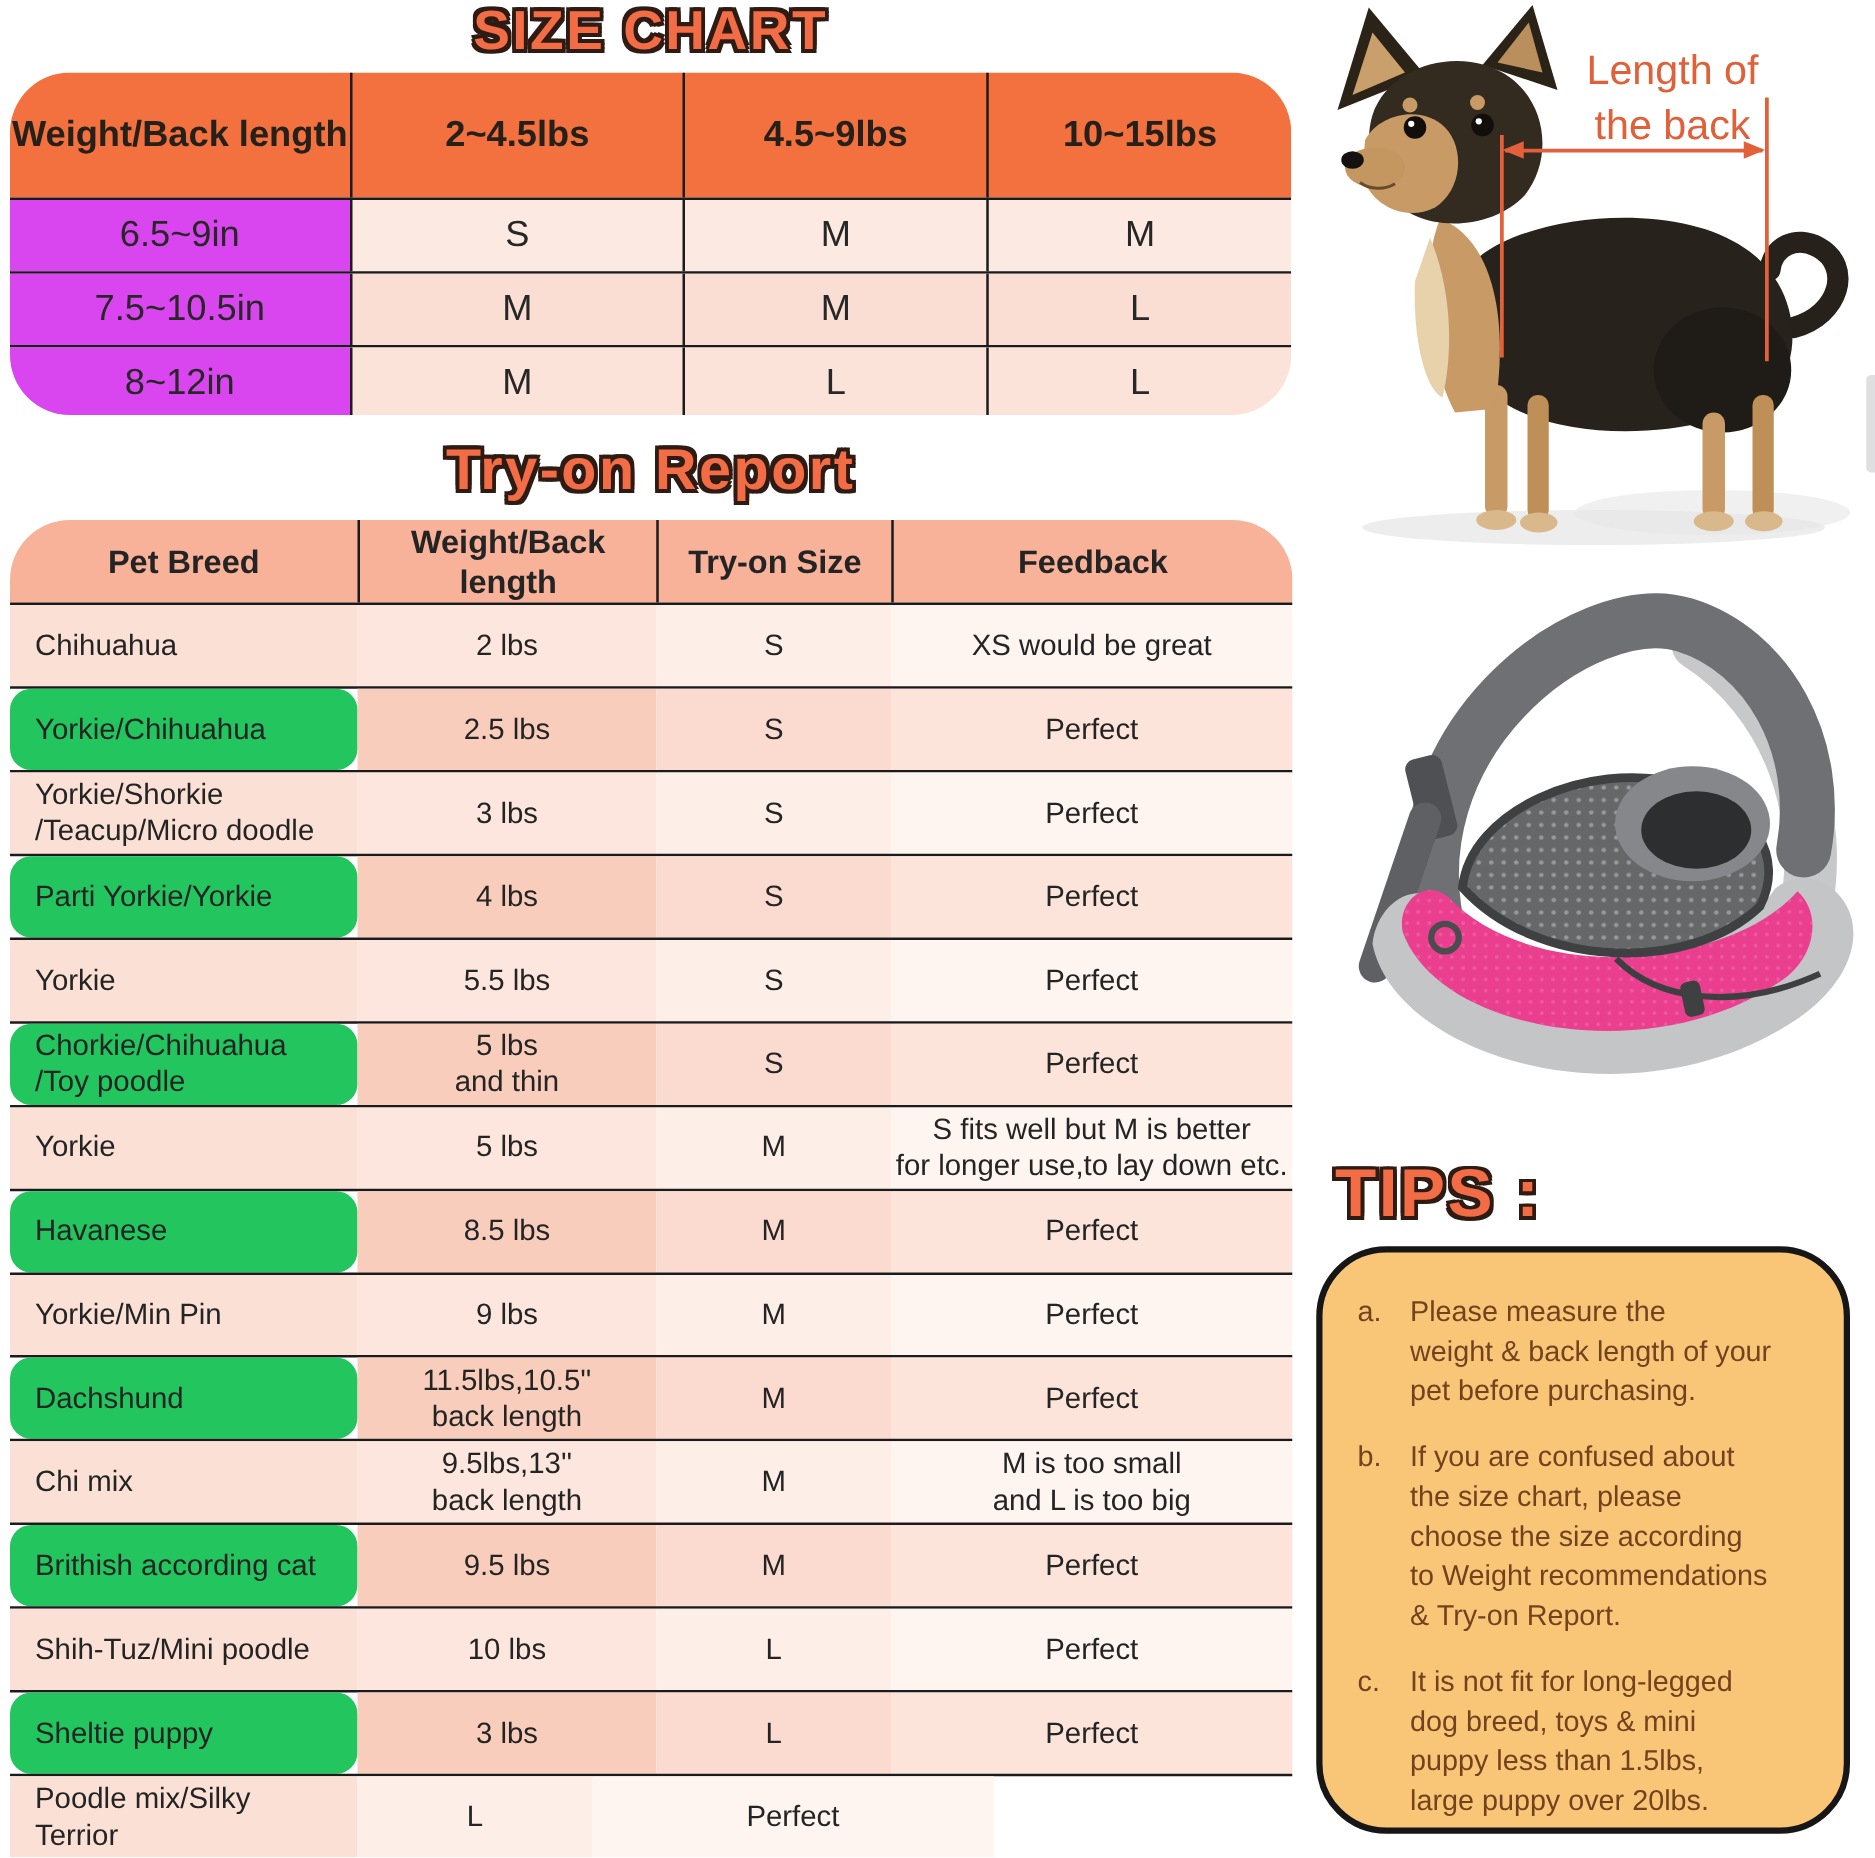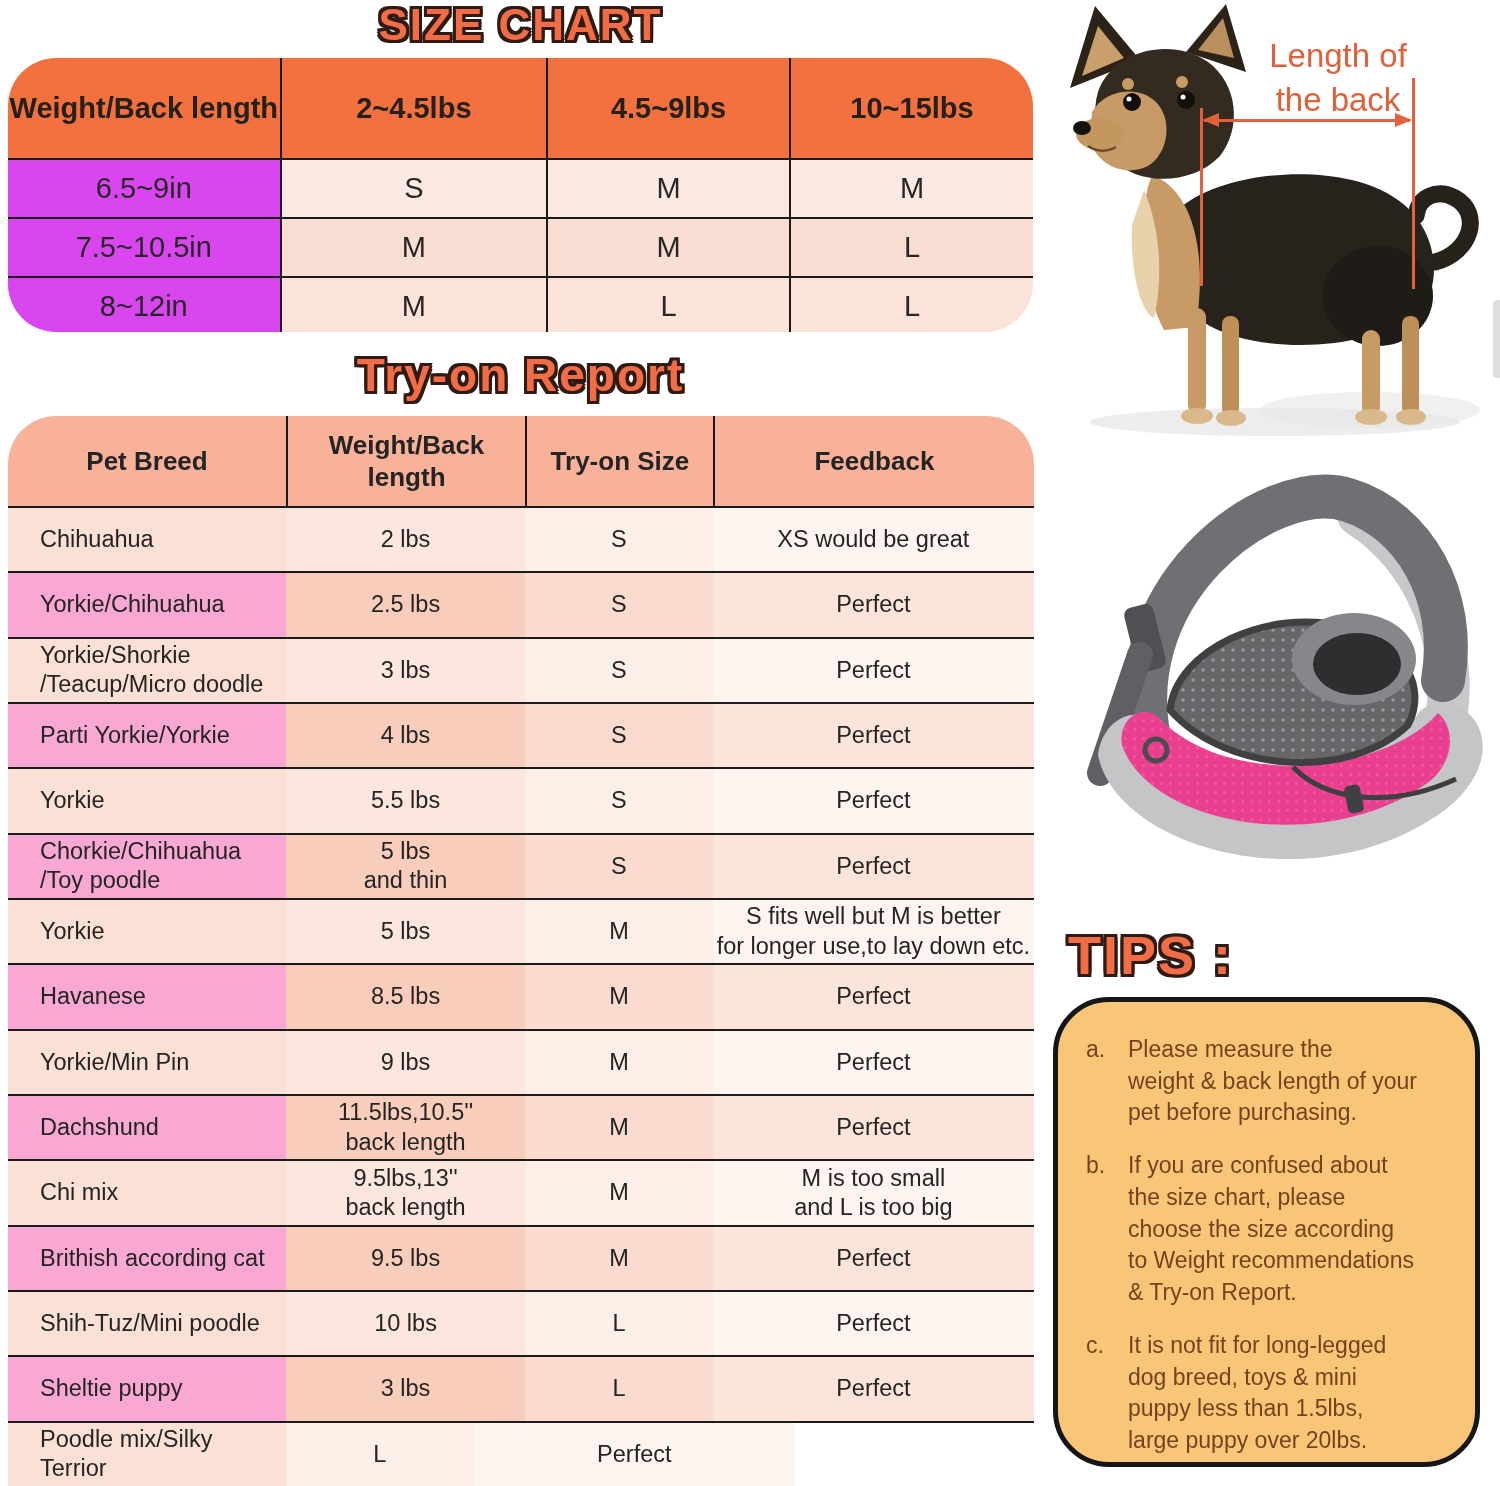--- a/index.html
+++ b/index.html
@@ -39,31 +39,31 @@
   .sc-r2 .sc-cell:not(.sc-c0) { background:#FADDD3; }
   .sc-r3 .sc-cell:not(.sc-c0) { background:#FBE3DA; }
 
   
   .try-table {
     position:absolute; left:8px; top:416px; width:1026px; height:1070px;
     border-radius:48px 48px 0 0; overflow:hidden; display:flex; flex-direction:column;
   }
   .try-row { display:flex; flex:1; }
   .try-row + .try-row { border-top:2px solid #1b1b1b; }
-  .try-head { flex:none; height:90px; background:#F8B29A; font-weight:bold; color:#26201a; }
+  .try-head { flex:none; height:66px; background:#F8B29A; font-weight:bold; color:#26201a; }
   .try-head .try-cell { font-size:26px; }
   .try-head .try-cell + .try-cell { border-left:2px solid #1b1b1b; }
   .try-cell { box-sizing:border-box; font-size:23.5px; color:#242424; line-height:1.25; }
   .try-c0 { width:27.1%; } .try-c1 { width:23.3%; } .try-c2 { width:18.3%; } .try-c3 { width:31.3%; }
-  .try-row:not(.try-head) .try-c0 { justify-content:flex-start; text-align:left; padding-left:32px; padding-right:8px; }
+  .try-row:not(.try-head) .try-c0 { justify-content:flex-start; text-align:left; padding-left:20px; padding-right:8px; }
   .row-light .try-c0 { background:#FBE0D6; }
   .row-light .try-c1 { background:#FCE6DD; }
   .row-light .try-c2 { background:#FDEEE8; }
   .row-light .try-c3 { background:#FEF4F0; }
-  .row-dark .try-c0 { background:#f9a8d4; }
+  .row-dark .try-c0 { background:#22c55e;border-radius:17px; }
   .row-dark .try-c1 { background:#F9CDBC; }
   .row-dark .try-c2 { background:#FBDBD0; }
   .row-dark .try-c3 { background:#FCE4DA; }
 
   
   .dog-svg   { position:absolute; left:1040px; top:0px; width:460px; height:440px; }
   .measure-label {
     position:absolute; left:1248px; top:34px; width:180px; text-align:center;
     font-size:33px; line-height:1.32; color:#E0603A; white-space:pre-line;
   }

